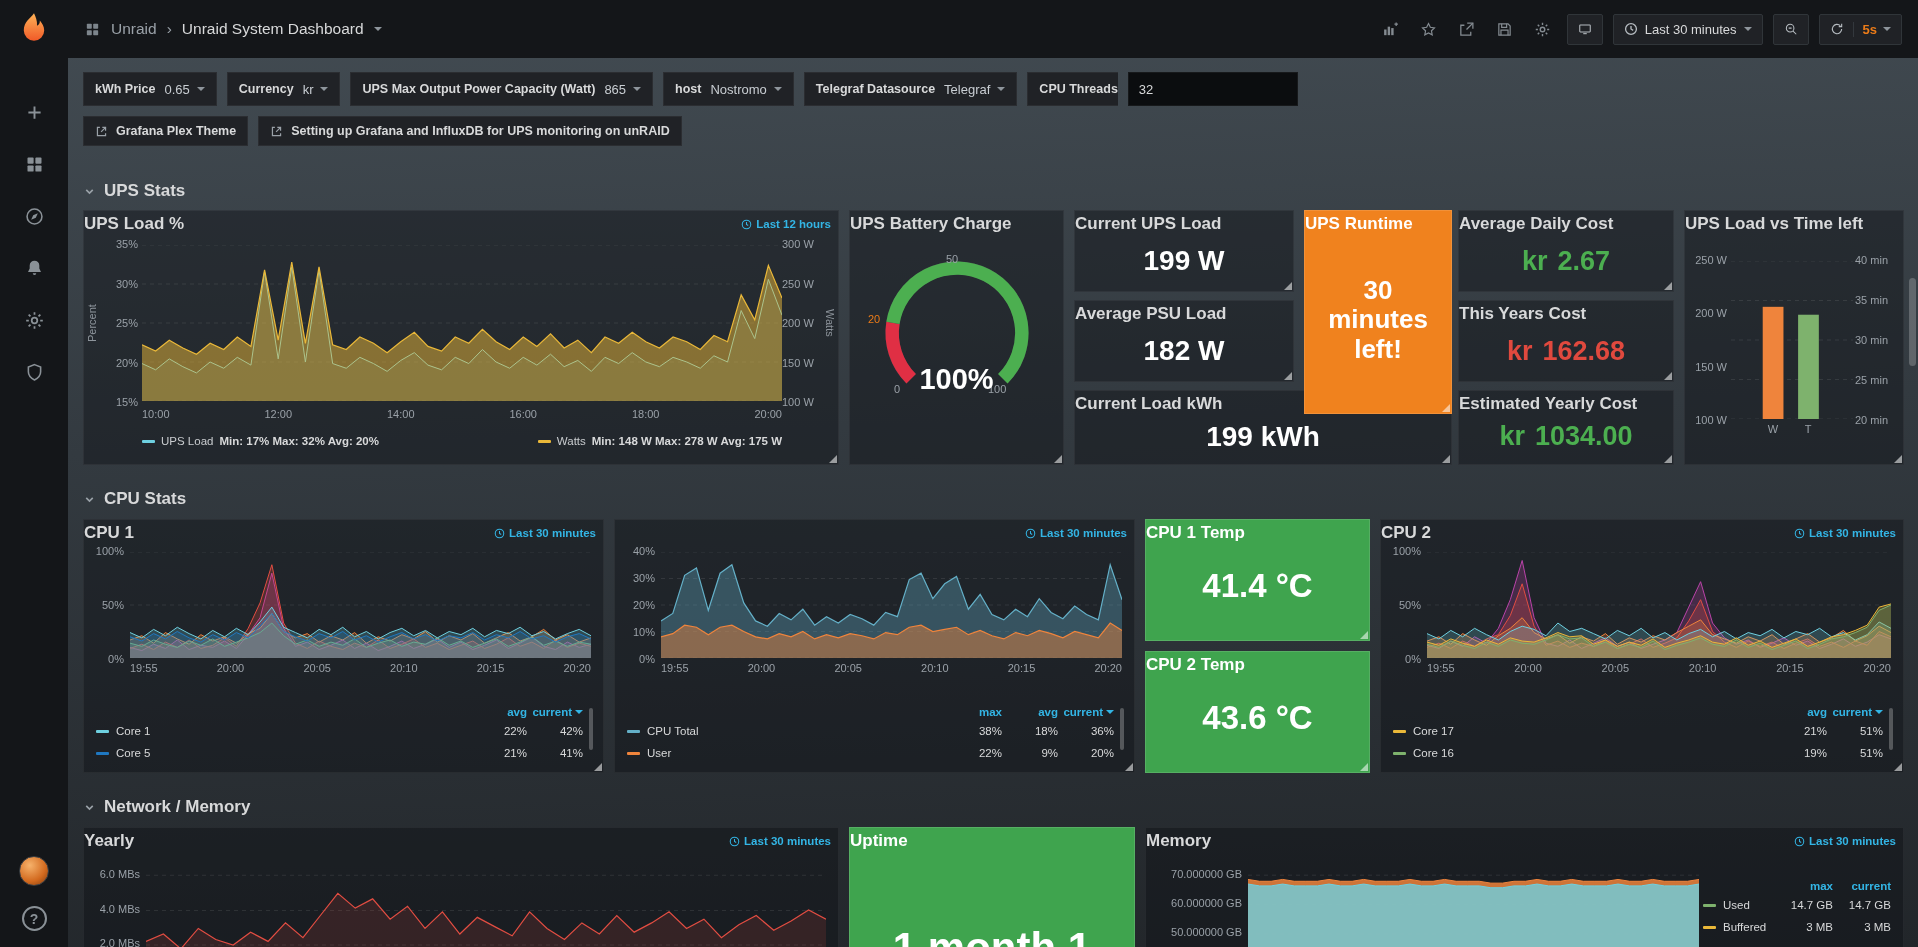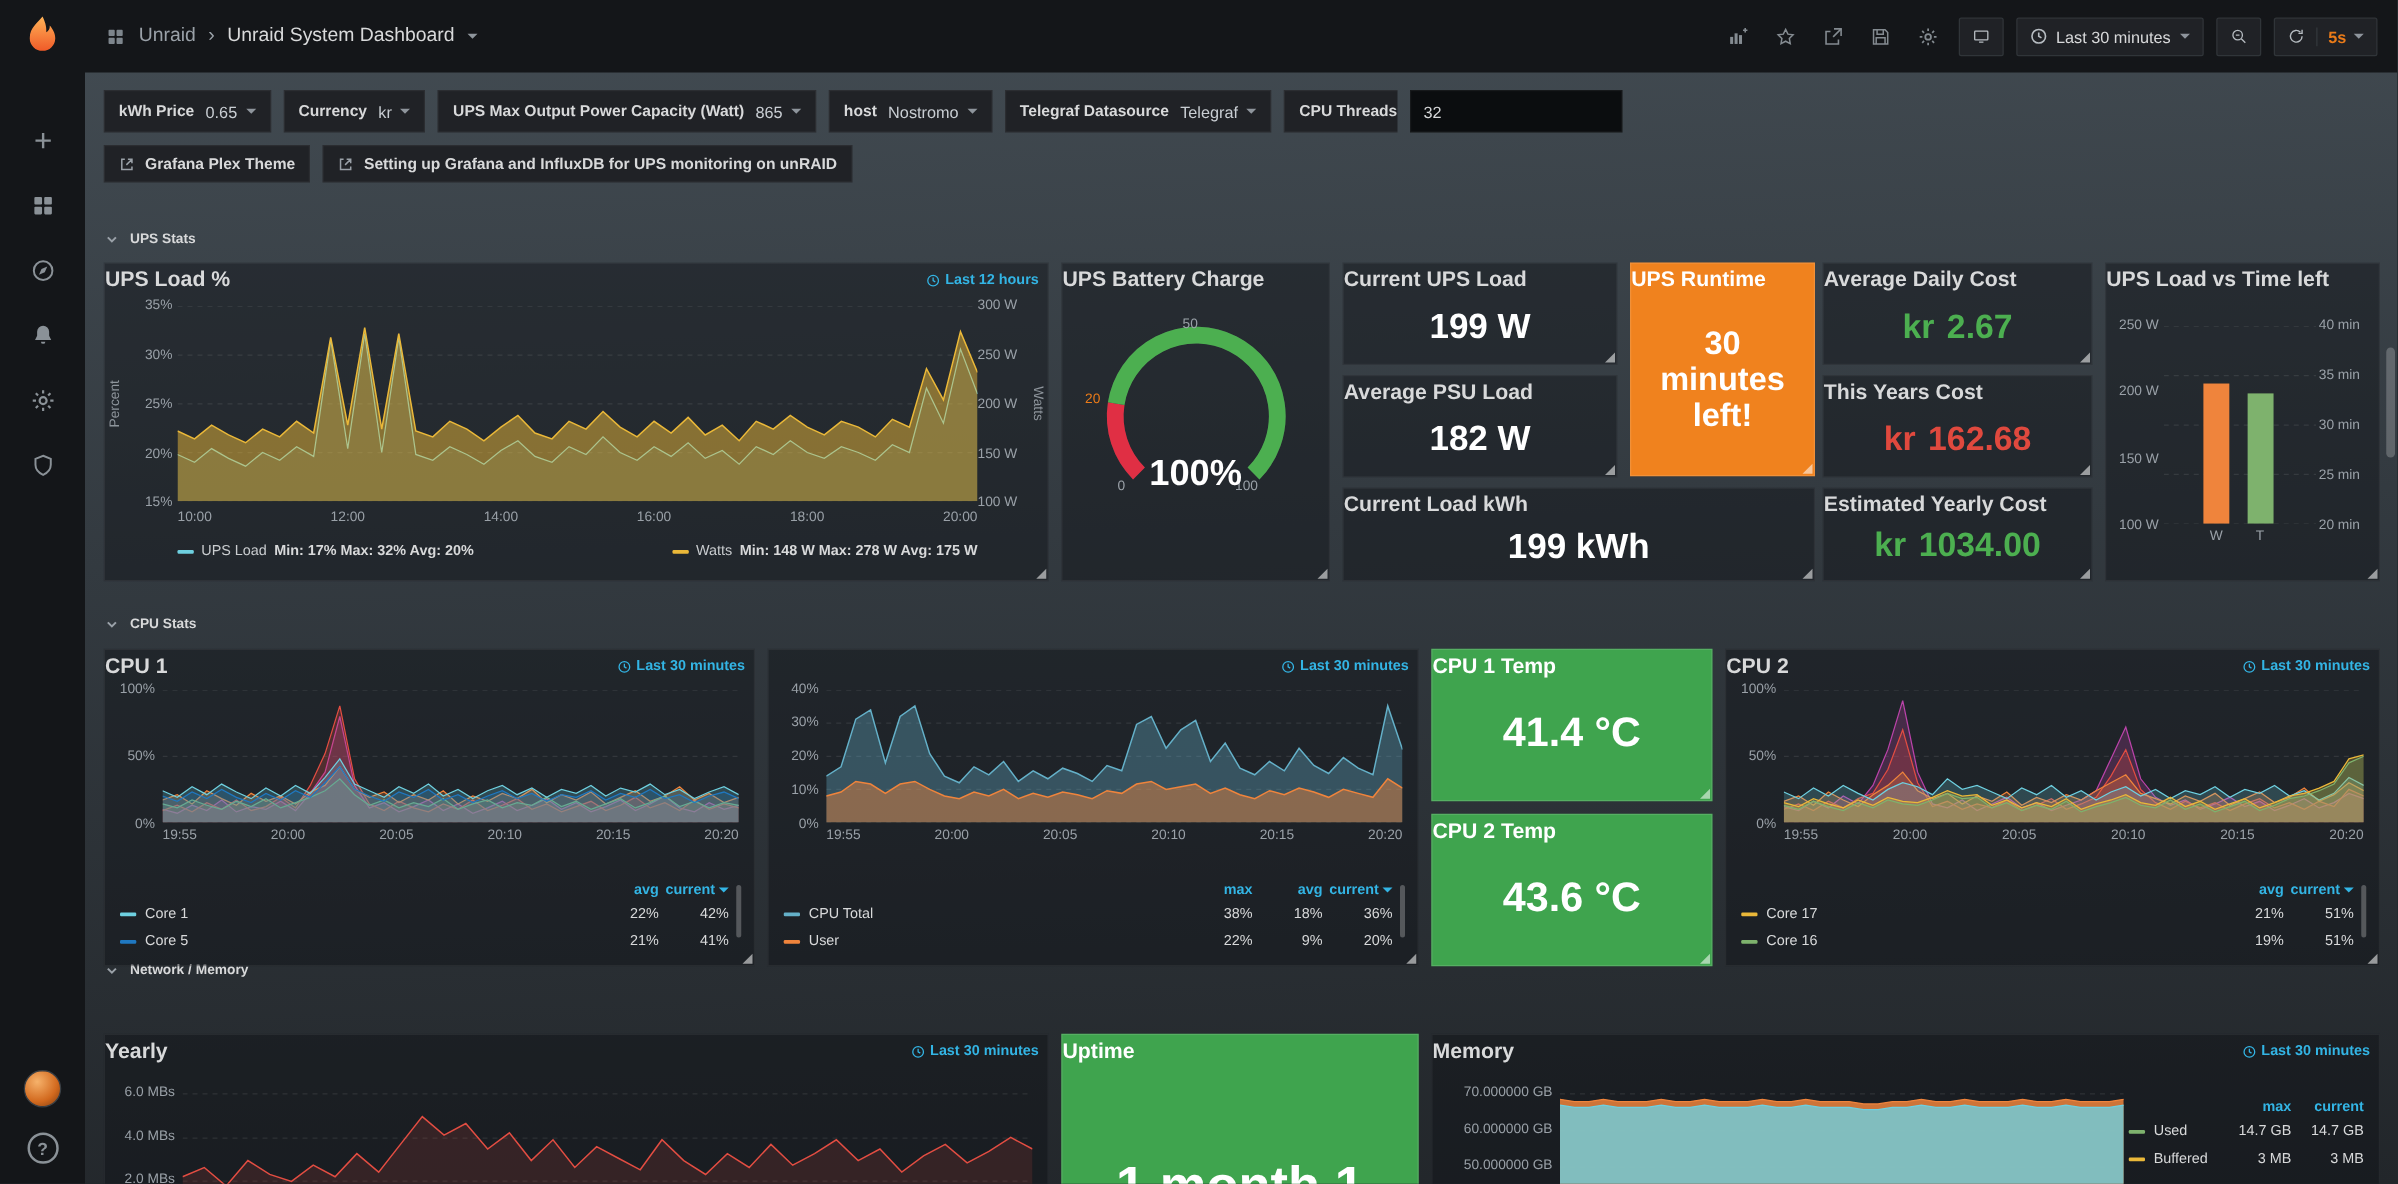--- a/index.html
+++ b/index.html
@@ -35,21 +35,21 @@
 
 #dash{position:absolute;left:68px;top:58px;width:1850px;height:889px;}
 #submenu{position:absolute;left:15px;top:14px;display:flex;gap:10px;}
 .varchip{display:flex;align-items:center;background:#202226;height:34px;padding:0 11px;gap:9px;color:#d8d9da;border:1px solid rgba(255,255,255,.05);cursor:pointer;}
 .varlabel{font-weight:700;font-size:12.5px;white-space:nowrap;}
 .varval{color:#c9ced3;font-size:13px;display:flex;align-items:center;gap:7px;white-space:nowrap;}
 .varinput{background:#0b0d0f;height:34px;width:170px;display:flex;align-items:center;padding:0 10px;color:#d8d9da;font-size:13px;border:1px solid rgba(255,255,255,.05);cursor:text;}
 #links{position:absolute;left:15px;top:58px;display:flex;gap:10px;}
 .linkchip{display:flex;align-items:center;gap:8px;background:#202226;height:30px;padding:0 11px;font-size:12.5px;font-weight:700;color:#d8d9da;border:1px solid rgba(255,255,255,.05);cursor:pointer;}
 .linkchip svg{width:13px;height:13px;color:#9aa1a8;}
-.sec{position:absolute;display:flex;align-items:center;gap:8px;font-size:11px;font-weight:700;color:#d8d9da;height:26px;cursor:pointer;}
+.sec{position:absolute;display:flex;align-items:center;gap:8px;font-size:17px;font-weight:700;color:#d8d9da;height:26px;cursor:pointer;}
 .sec svg{width:13px;height:13px;color:#9aa1a8;}
 
 
 .panel{position:absolute;background:rgba(11,15,18,.42);border:1px solid rgba(255,255,255,.055);overflow:hidden;}
 .panel.green{background:#3fa44e;border-color:rgba(255,255,255,.12);}
 .panel.orange{background:#f0821e;border-color:rgba(255,255,255,.12);}
 .panel.green .ptitle,.panel.orange .ptitle{color:#fff;}
 .ptitle{height:26px;line-height:26px;text-align:left;font-size:17px;font-weight:700;color:#d8d9da;white-space:nowrap;overflow:hidden;cursor:pointer;}
 .ptime{position:absolute;top:7px;right:7px;display:flex;align-items:center;gap:4px;color:#33b5e5;font-size:11.5px;font-weight:700;cursor:pointer;}
 .ptime svg{width:11px;height:11px;}
@@ -291,21 +291,21 @@
           <path d="M4 6l4 4 4-4"></path>
         </svg>
         <span>UPS Stats</span>
       </div>
     <div class="sec" style="left:15px;top:428px;">
         <svg viewBox="0 0 16 16" fill="none" stroke="currentColor" stroke-width="2">
           <path d="M4 6l4 4 4-4"></path>
         </svg>
         <span>CPU Stats</span>
       </div>
-    <div class="sec" style="left:15px;top:705px;">
+    <div class="sec" style="left:15px;top:736px;">
         <svg viewBox="0 0 16 16" fill="none" stroke="currentColor" stroke-width="2">
           <path d="M4 6l4 4 4-4"></path>
         </svg>
         <span>Network / Memory</span>
       </div>
 
     <div class="panel" style="left:15px;top:152px;width:756px;height:255px;">
       <div class="ptitle">UPS Load %</div>
       <div class="ptime">
           <svg viewBox="0 0 16 16" fill="none" stroke="currentColor" stroke-width="1.5">
@@ -392,21 +392,21 @@
       <div class="statv" style="top:24px;bottom:4px;font-size:28px;">182 W</div>
       <div class="rsz"></div>
     </div>
 
     <div class="panel" style="left:1006px;top:332px;width:378px;height:75px;">
       <div class="ptitle">Current Load kWh</div>
       <div class="statv" style="top:22px;bottom:4px;font-size:28px;">199 kWh</div>
       <div class="rsz"></div>
     </div>
 
-    <div class="panel orange" style="left:1236px;top:152px;width:148px;height:171px;">
+    <div class="panel orange" style="left:1236px;top:152px;width:148px;height:204px;">
       <div class="ptitle">UPS Runtime</div>
       <div class="statv" style="top:26px;bottom:10px;font-size:26px;line-height:1.12;padding:0 16px;">30 minutes left!</div>
       <div class="rsz"></div>
     </div>
 
     <div class="panel" style="left:1390px;top:152px;width:216px;height:82px;">
       <div class="ptitle">Average Daily Cost</div>
       <div class="statv vgreen" style="top:24px;bottom:4px;font-size:27px;">
           <span>kr</span>
           <span>2.67</span>

